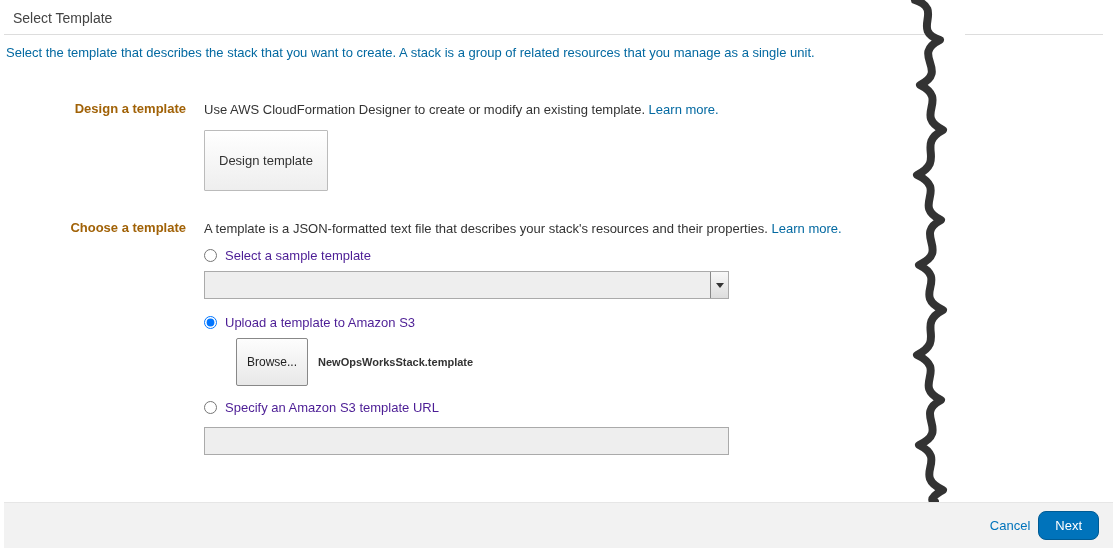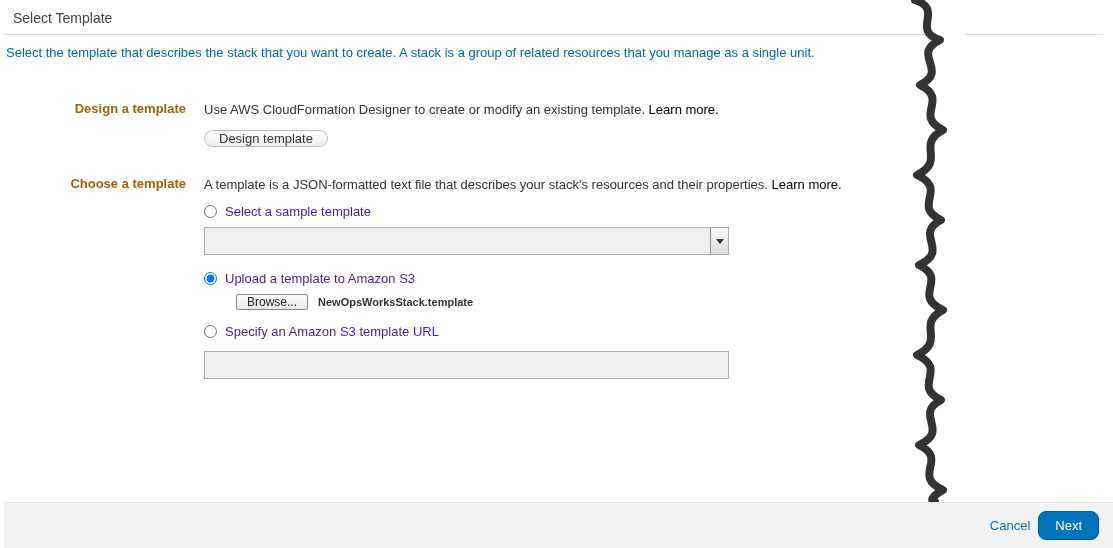--- a/index.html
+++ b/index.html
@@ -49,28 +49,28 @@
     .row .field-col {
       flex: 1;
       max-width: 720px;
     }
     .help-text {
       color: #333;
       margin-bottom: 10px;
       line-height: 1.5;
     }
     a.link {
-      color: #000000;
+      color: #0369a1;
       text-decoration: none;
     }
     button.btn {
       background: linear-gradient(#fff, #eee);
       border: 1px solid #bbb;
-      border-radius: 11px;
-      padding: 0 14px;
+      border-radius: 1px;
+      padding: 22px 14px;
       font-size: 13px;
       color: #333;
       cursor: pointer;
     }
     .radio-item {
       display: flex;
       align-items: center;
       margin-bottom: 8px;
     }
     .radio-item input[type="radio"] {
@@ -108,21 +108,21 @@
     }
     .browse-row {
       display: flex;
       align-items: center;
       margin: 2px 0 14px 32px;
     }
     button.browse-btn {
       background: linear-gradient(#fdfdfd, #e8e8e8);
       border: 1px solid #888;
       border-radius: 2px;
-      padding: 0 10px;
+      padding: 16px 10px;
       font-size: 12px;
       color: #222;
       cursor: pointer;
       margin-right: 10px;
       font-family: Arial, sans-serif;
     }
     .file-name {
       color: #333;
       font-size: 11px;
       font-weight: bold;

